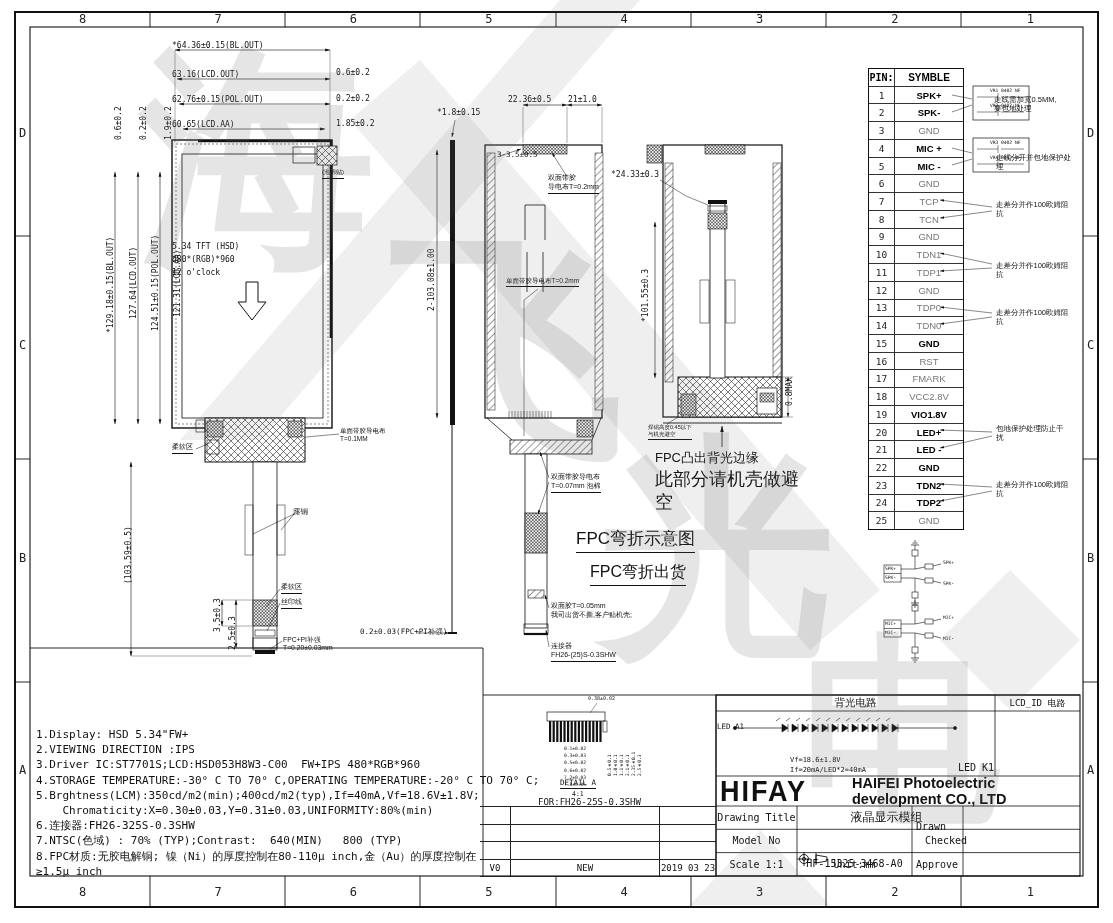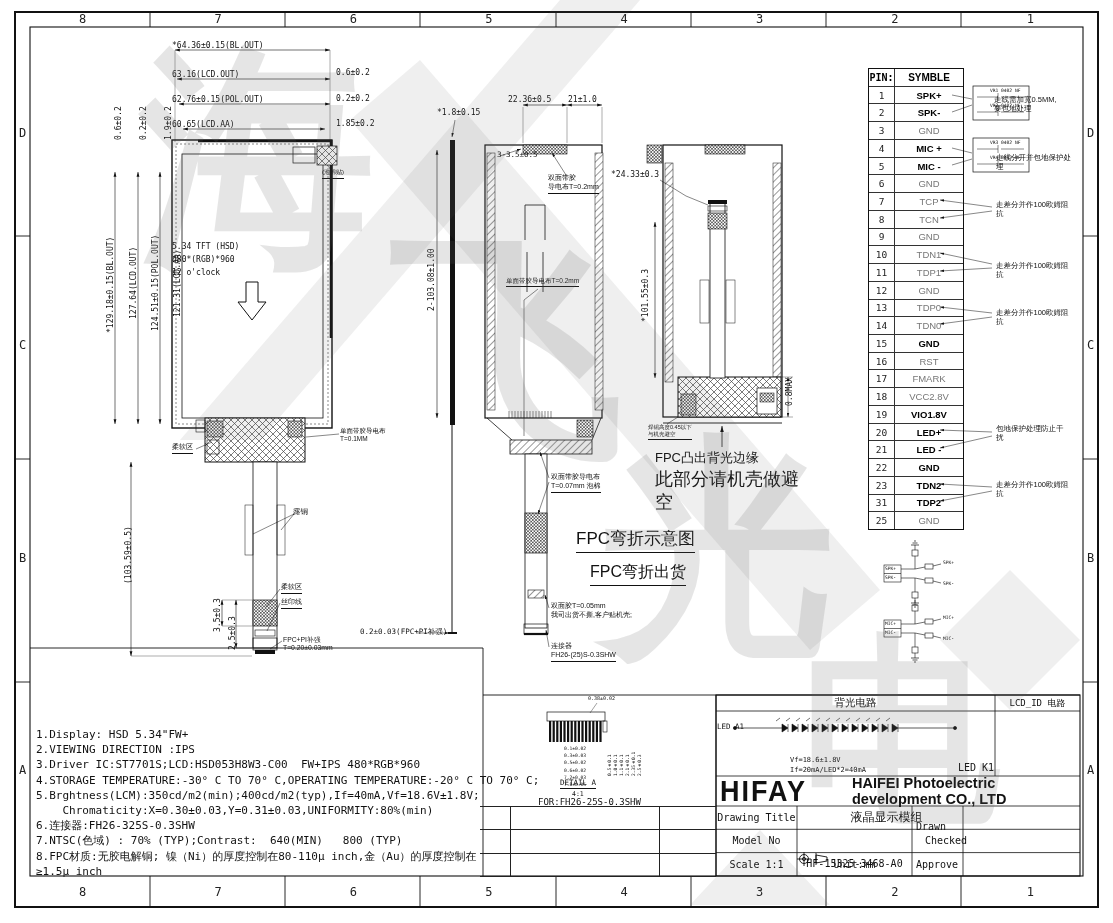--- a/index.html
+++ b/index.html
@@ -588,21 +588,21 @@
       </div>
       <div class="prow em">
         <div class="pc">22</div>
         <div class="ps">GND</div>
       </div>
       <div class="prow em">
         <div class="pc">23</div>
         <div class="ps">TDN2</div>
       </div>
       <div class="prow em">
-        <div class="pc">31</div>
+        <div class="pc">24</div>
         <div class="ps">TDP2</div>
       </div>
       <div class="prow">
         <div class="pc">25</div>
         <div class="ps">GND</div>
       </div>
     </div>
 
   <div class="lbl cjk" style="left:994px;top:95px;font-size:7.5px;z-index:4;">走线需加宽0.5MM,
 要包地处理</div>
@@ -671,20 +671,25 @@
       <div class="rrow">
       <div class="rc1"></div>
       <div class="rc2"></div>
       <div class="rc3"></div>
     </div>
       <div class="rrow">
       <div class="rc1"></div>
       <div class="rc2"></div>
       <div class="rc3"></div>
     </div>
+      <div class="rrow">
+      <div class="rc1">V0</div>
+      <div class="rc2">NEW</div>
+      <div class="rc3">2019 03 23</div>
+    </div>
     </div>
 
   <div class="tb-cell cjk" style="left:716px;top:695px;width:279px;height:16px;font-size:10.5px;">背光电路</div>
   <div class="tb-cell" style="left:995px;top:695px;width:85px;height:16px;font-size:9px;">LCD_ID 电路</div>
   <div class="lbl" style="left:717px;top:722px;font-size:7.5px;">LED A1</div>
   <div class="lbl" style="left:958px;top:762px;font-size:10px;">LED K1</div>
   <div class="lbl ctr" style="left:790px;top:756px;width:110px;font-size:7px;">Vf=18.6±1.8V</div>
   <div class="lbl ctr" style="left:790px;top:766px;width:110px;font-size:7px;">If=20mA/LED*2=40mA</div>
 
   <div class="tb-cell" style="left:720px;top:776px;width:135px;height:30px;justify-content:flex-start;">

